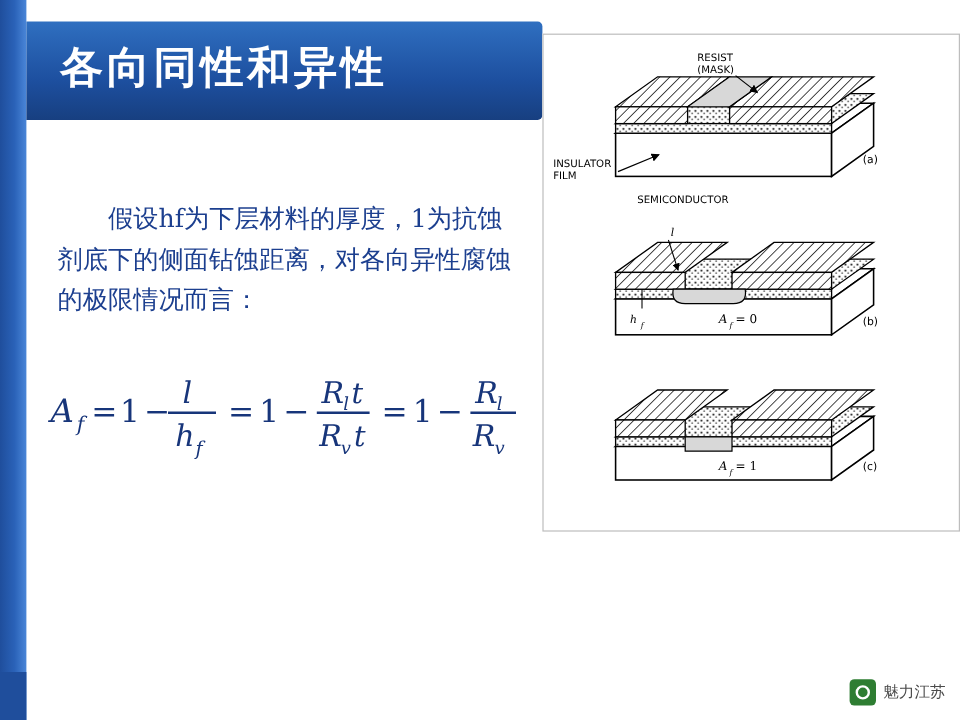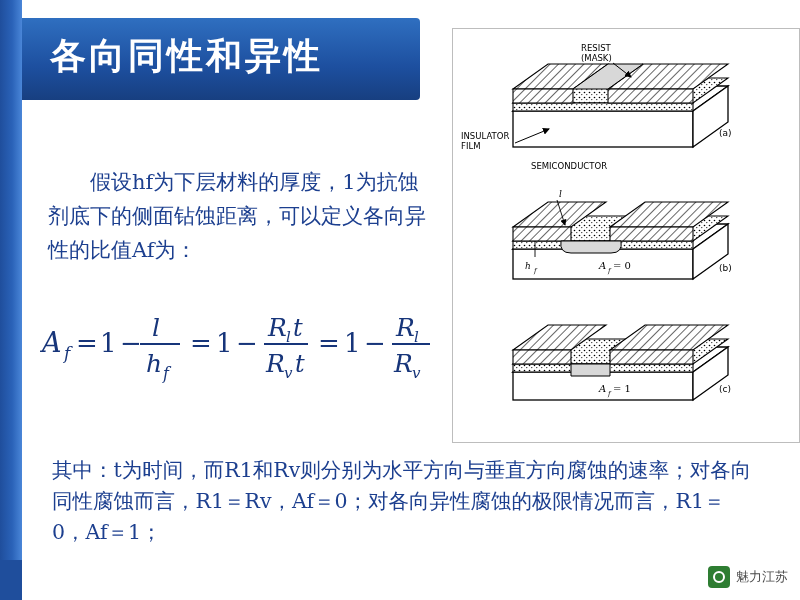--- a/index.html
+++ b/index.html
@@ -27,21 +27,21 @@
     top: 0;
     width: 22px;
     height: 600px;
     background: linear-gradient(to right, #1f4e9c 0%, #2a62b8 55%, #4a86d8 100%);
   }
   
   .title-banner {
     position: absolute;
     left: 22px;
     top: 18px;
-    width: 398px;
+    width: 430px;
     height: 82px;
     background: linear-gradient(to bottom, #2f6fc0 0%, #1d4f9f 60%, #173f80 100%);
     border-top-right-radius: 4px;
     border-bottom-right-radius: 4px;
   }
   .title-banner .title-text {
     position: absolute;
     left: 28px;
     top: 14px;
     color: #ffffff;
@@ -261,21 +261,21 @@
         <g font-family="DejaVu Serif, serif" font-size="10" fill="#000">
           <text x="86" y="78" font-style="italic">A</text>
           <text x="95" y="82" font-size="6.5" font-style="italic">f</text>
           <text x="100" y="78">= 1</text>
         </g>
       </g>
     </svg>
 
   </div>
 
-  <div class="para-top">假设hf为下层材料的厚度，1为抗蚀剂底下的侧面钻蚀距离，可以定义各向异性的比值Af为：</div>
+  <div class="para-top">假设hf为下层材料的厚度，1为抗蚀剂底下的侧面钻蚀距离，对各向异性腐蚀的极限情况而言：</div>
 
   <div class="formula">
     <svg width="410" height="92" viewBox="0 0 410 92">
       <g font-family="DejaVu Serif, serif" fill="#17357a">
 
         <text x="2" y="52" font-size="27" font-style="italic">A</text>
         <text x="24" y="59" font-size="17" font-style="italic">f</text>
         <text x="36" y="52" font-size="26">=</text>
         <text x="60" y="52" font-size="26">1</text>
         <text x="80" y="52" font-size="26">−</text>
@@ -304,20 +304,19 @@
         <text x="356" y="36" font-size="25" font-style="italic">R</text>
         <text x="374" y="42" font-size="15" font-style="italic">l</text>
         <line x1="352" y1="44" x2="390" y2="44" stroke="#17357a" stroke-width="2"></line>
         <text x="354" y="72" font-size="25" font-style="italic">R</text>
         <text x="372" y="78" font-size="15" font-style="italic">v</text>
       </g>
     </svg>
 
   </div>
 
-  <div class="para-bottom">其中：t为时间，而R1和Rv则分别为水平方向与垂直方向腐蚀的速率；对各向同性腐蚀而言，R1＝Rv，Af＝0；对各向异性腐蚀的极限情况而言，R1＝0，Af＝1；</div>
 
   <div class="watermark">
     <div class="wm-logo"></div>
     <div class="wm-text">魅力江苏</div>
   </div>
 
 </div>
 
 </body></html>

